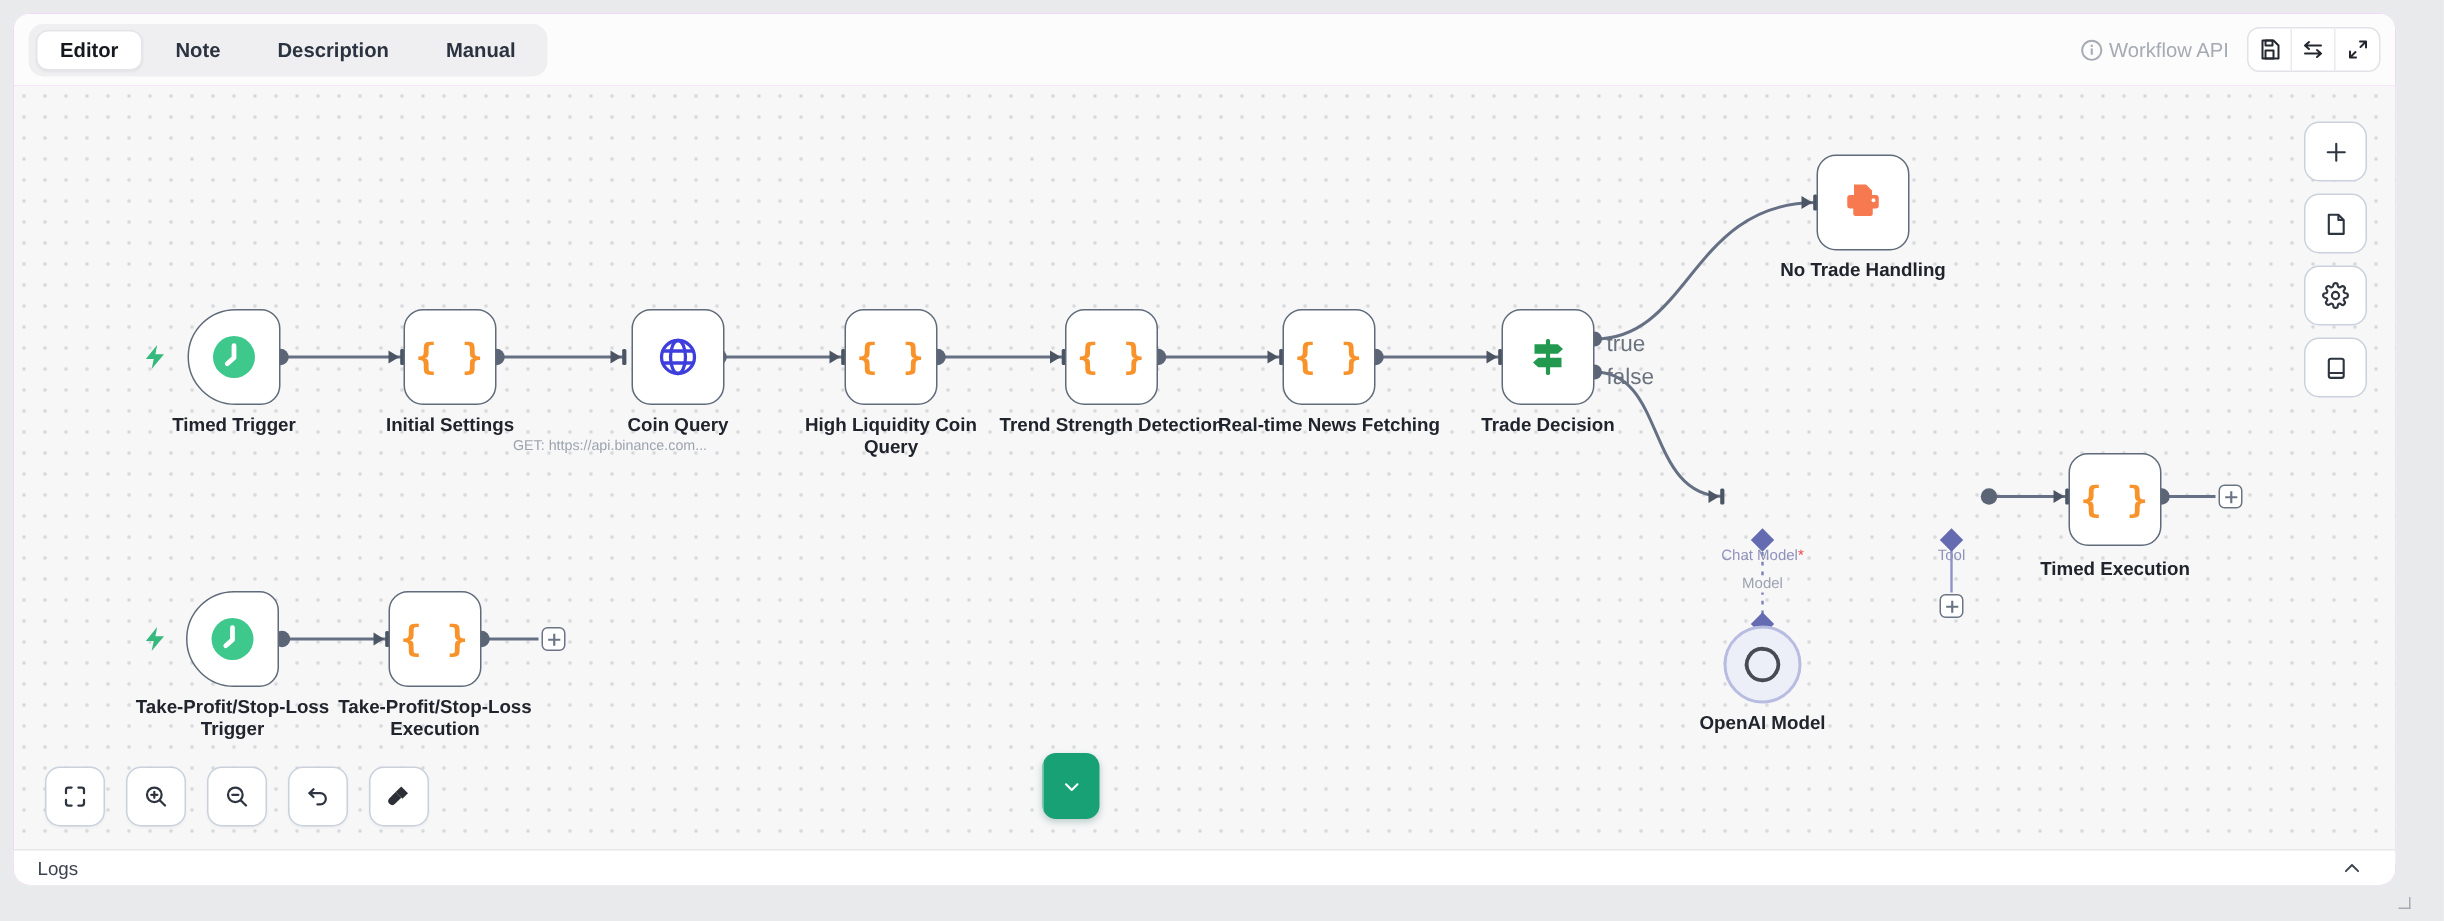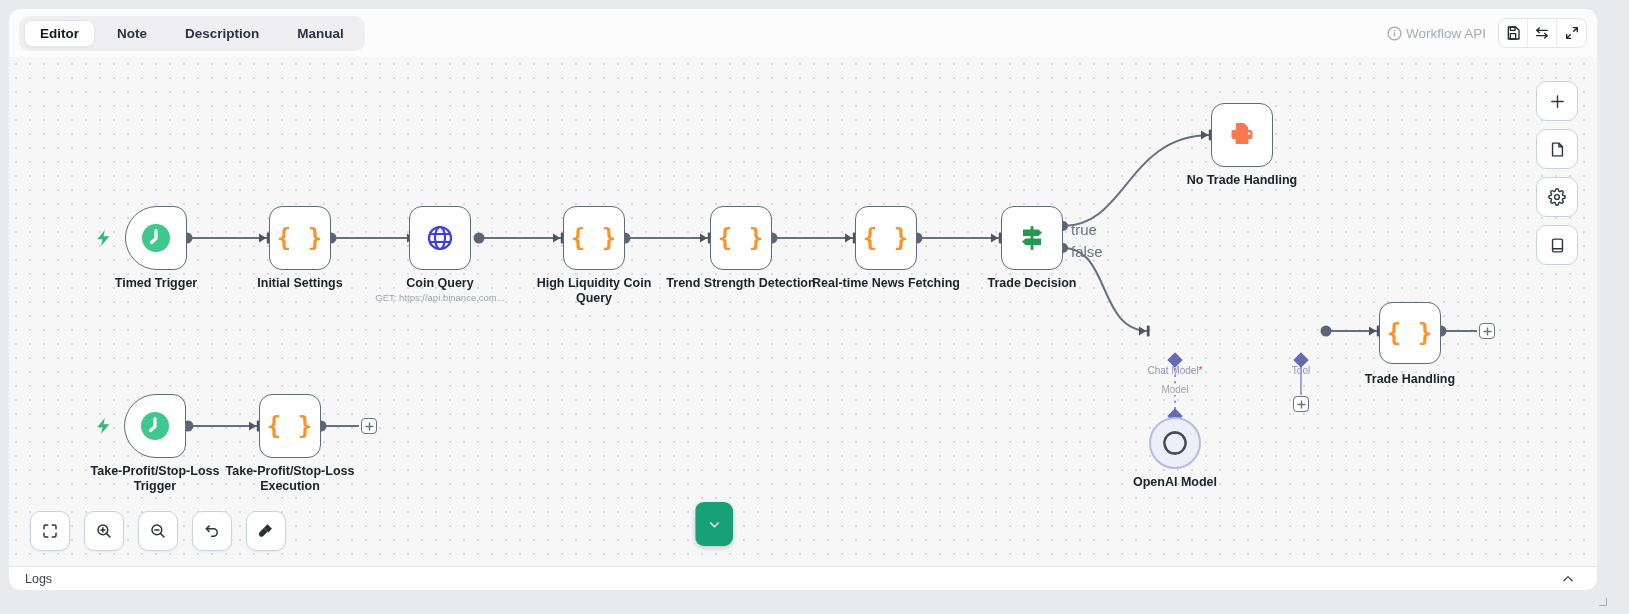--- a/index.html
+++ b/index.html
@@ -30,21 +30,21 @@
             background-size:14px 14px; }
   .edges { position:absolute; left:0; top:0; width:100%; height:100%; pointer-events:none; }
 
   .node { position:absolute; }
   .node-box { width:62px; height:64px; background:#fff; border:1.8px solid #5f6b7a; border-radius:13px;
               display:flex; align-items:center; justify-content:center; cursor:pointer; }
   .node-box.dshape { border-radius:32px 13px 13px 32px; }
   .node-label { position:absolute; top:70px; left:50%; transform:translateX(-50%); width:176px;
                 text-align:center; font-size:12.5px; font-weight:700; color:#20242c; line-height:1.18; }
   .node-sublabel { position:absolute; top:86px; left:50%; transform:translateX(-50%); width:220px;
-                   text-align:center; font-size:9.5px; font-weight:400; color:#9ca3af; }
+                   font-size:9.5px; font-weight:400; color:#9ca3af; }
   .braces { color:#f8932b; font-weight:700; font-size:24px; letter-spacing:1px; line-height:1;
             font-family:"DejaVu Sans Mono", monospace; }
   .bolt { position:absolute; }
 
   .agent-box { width:177px; height:58px; background:#fff; border:1.6px solid #7d8798; border-radius:10px;
                display:flex; align-items:center; gap:10px; padding-left:16px; cursor:pointer; }
   .agent-title { font-size:13px; font-weight:700; color:#15181e; }
   .port-label { position:absolute; font-size:10px; color:#8f93bb; white-space:nowrap;
                 transform:translateX(-50%); }
   .port-label .req { color:#ef4444; }
@@ -197,21 +197,21 @@
       <div class="node-label">Timed Trigger</div>
     </div>
 
     <div class="node" style="left:260px; top:149px;">
       <div class="node-box">
           <span class="braces">{ }</span>
         </div>
       <div class="node-label">Initial Settings</div>
     </div>
 
-    <div class="node" style="left:400px; top:149px;">
+    <div class="node" style="left:412px; top:149px;">
       <div class="node-box">
         <span>
           <svg width="30" height="30" viewBox="0 0 30 30" fill="none" stroke="#3e3edd" stroke-width="2.2">
               <circle cx="15" cy="15" r="11"></circle>
               <ellipse cx="15" cy="15" rx="5" ry="11"></ellipse>
               <path d="M4.8,11 h20.4 M4.8,19 h20.4"></path>
             </svg>
         </span>
       </div>
       <div class="node-label">Coin Query</div>
@@ -303,21 +303,21 @@
           </svg>
         </span>
       </div>
       <div class="node-label" style="top:58px;">OpenAI Model</div>
     </div>
 
     <div class="node" style="left:1370px; top:245px;">
       <div class="node-box" style="height:62px;">
           <span class="braces">{ }</span>
         </div>
-      <div class="node-label">Trade Handling</div>
+      <div class="node-label">Timed Execution</div>
     </div>
     <div class="plus-chip" style="left:1470px; top:266px;">
       <svg width="9" height="9" viewBox="0 0 10 10" stroke="#6a7484" stroke-width="1.6">
           <path d="M5,0.5 V9.5 M0.5,5 H9.5"></path>
         </svg>
     </div>
 
     <span class="bolt" style="left:88px; top:361px;">
       <svg width="13" height="16" viewBox="0 0 11 14">
           <polygon points="6.6,0 0,8.2 4.6,8.2 3.4,14 10.6,5.4 5.6,5.4" fill="#36b97c"></polygon>

